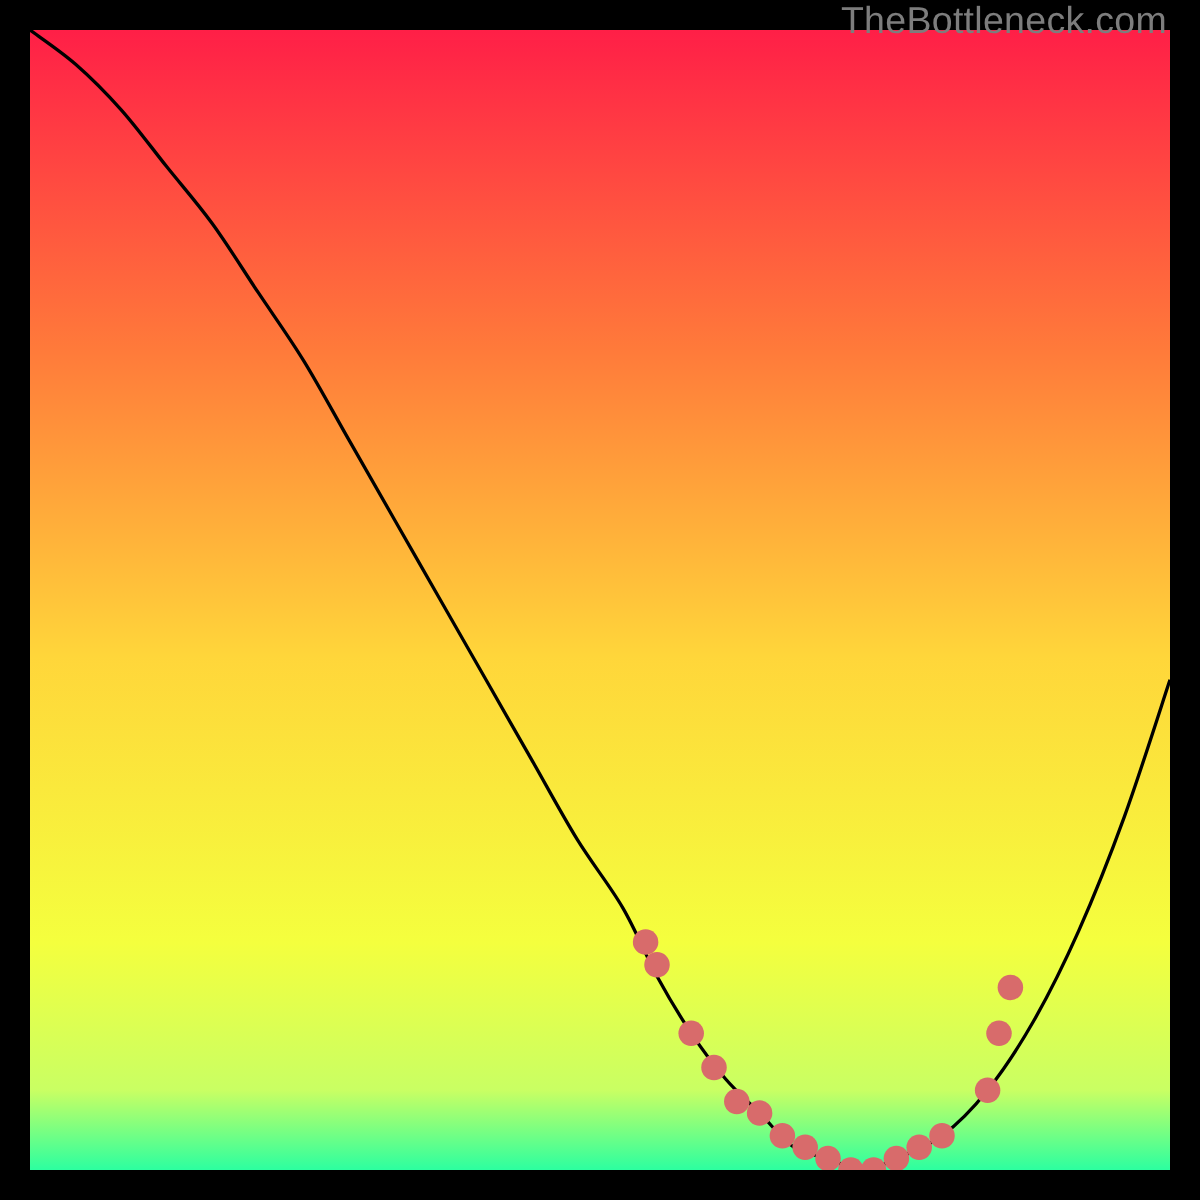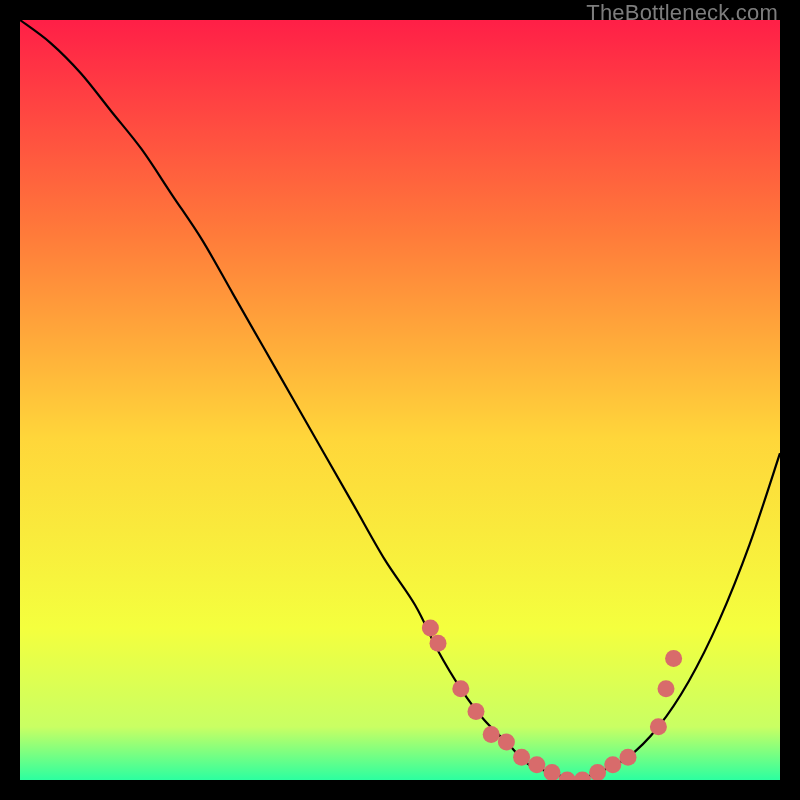--- a/index.html
+++ b/index.html
@@ -24,21 +24,21 @@
     left: 20px;
     top: 20px;
     width: 760px;
     height: 760px;
   }
   .watermark {
     position: absolute;
     top: 0px;
     right: 22px;
     color: #7d7d7d;
-    font-size: 22px;
+    font-size: 25px;
     font-weight: 500;
     letter-spacing: 0.2px;
     user-select: none;
   }
 </style>
 </head>
 <body>
 
 <div class="frame"></div>
 

